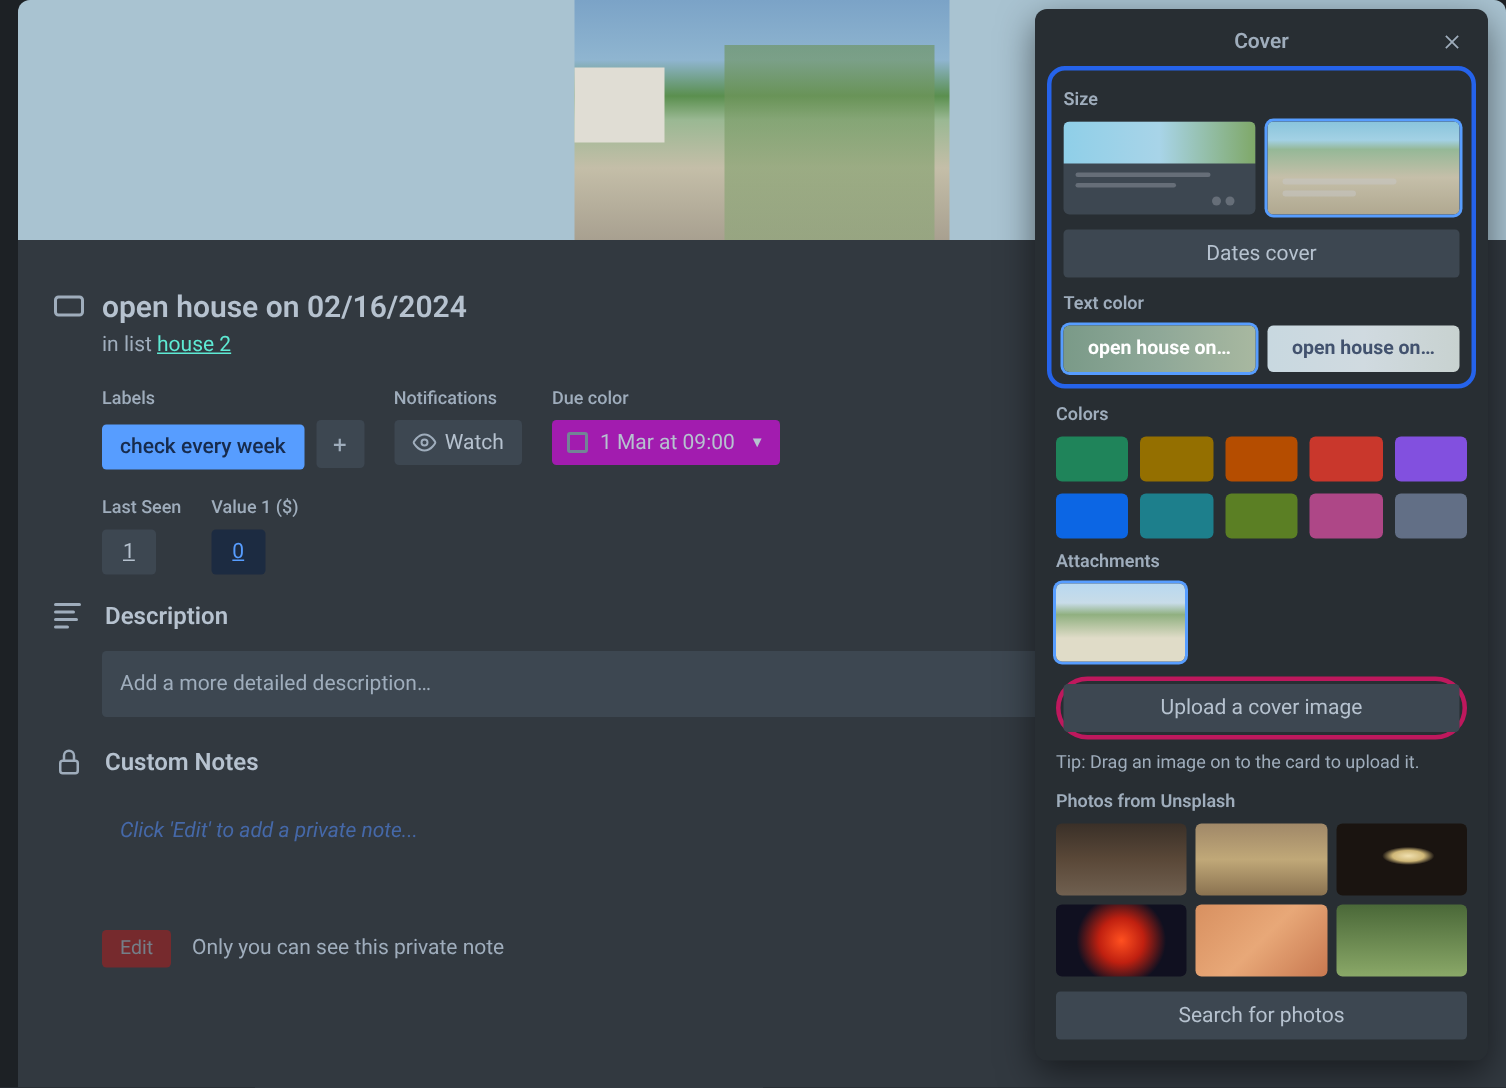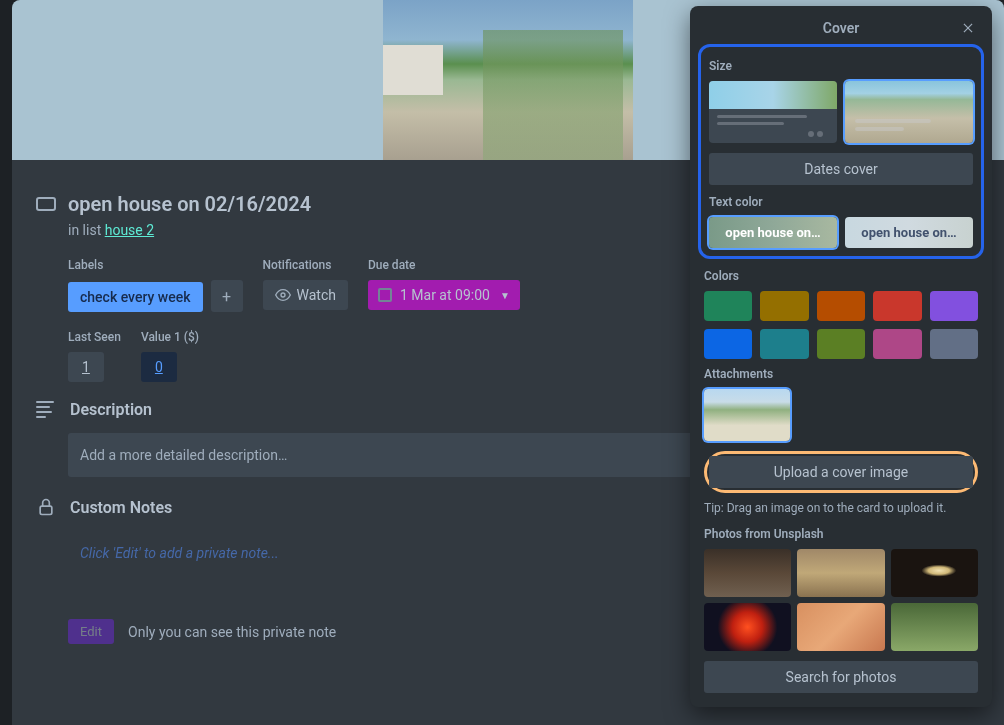--- a/index.html
+++ b/index.html
@@ -38,21 +38,21 @@
 
 .section-head { display: flex; align-items: center; gap: 14px; margin-bottom: 14px; margin-top: 12px;}
 .section-icon { width: 20px; display: flex; flex-direction: column; gap: 3px; }
 .section-icon span { height: 2px; background: #9fadbc; border-radius: 1px; }
 .section-icon span:nth-child(1){width:18px;} .section-icon span:nth-child(2){width:14px;} .section-icon span:nth-child(3){width:16px;} .section-icon span:nth-child(4){width:10px;}
 .section-title { font-size: 16px; font-weight: 600; color: #b6c2cf; }
 
 .desc-box { background: #3d4751; margin-left: 32px; border-radius: 3px; padding: 14px 12px; color: #9fadbc; font-size: 14px; margin-bottom: 20px; cursor: text; }
 .private-box { margin-left: 32px; border-radius: 3px; padding: 14px 12px 50px; color: #4568a8; font-size: 14px; font-style: italic; cursor: text; }
 .private-footer { margin-left: 32px; display:flex; gap:14px; align-items:center; padding-top: 8px;}
-.edit-btn { background: #6d28d9; padding: 5px 12px; font-size: 13px; border-radius: 3px; opacity:0.5;}
+.edit-btn { background: #b91c1c; padding: 5px 12px; font-size: 13px; border-radius: 3px; opacity:0.5;}
 .private-footer-text { font-size: 14px; color: #9fadbc; }
 
 .side-section-label { font-size: 12px; color: #9fadbc; margin-bottom: 8px; font-weight: 500; margin-top: 2px;}
 .side-btn { background: #3d4751; color: #b6c2cf; padding: 8px 12px; border-radius: 3px; font-size: 14px; display: flex; align-items: center; gap: 10px; margin-bottom: 8px; cursor:pointer; }
 .side-btn-icon { width: 16px; height: 16px; flex-shrink: 0; }
 
 
 .cover-popover { position: absolute; right: 12px; top: 6px; width: 302px; background: #282e33; border-radius: 8px; box-shadow: 0 8px 24px rgba(0,0,0,0.5); padding: 0 14px 14px; max-height: 715px; overflow-y:auto; }
 .pop-header { text-align: center; padding: 14px 0 10px; font-size: 14px; font-weight: 600; color: #9fadbc; position: relative; }
 .pop-close { position: absolute; right: 0; top: 12px; width: 20px; height: 20px; color: #9fadbc; cursor: pointer; font-size: 18px; display:flex; align-items:center; justify-content:center;}
@@ -80,21 +80,21 @@
 .textcolor-opt.selected { box-shadow: 0 0 0 2px #579dff; }
 .textcolor-opt.light { background: linear-gradient(to right,#7a9a88,#8fa898,#a8b8a0); color: #fff; }
 .textcolor-opt.dark { background: linear-gradient(to right,#c8d8e0,#d0dae0,#c8d2d0); color: #42526e; }
 .textcolor-opt span{white-space:nowrap;text-overflow:ellipsis;overflow:hidden;padding:0 6px;}
 
 .color-grid { display: grid; grid-template-columns: repeat(5, 1fr); gap: 8px; margin-bottom: 8px; }
 .color-swatch { height: 30px; border-radius: 4px; cursor: pointer; }
 
 .attach-thumb { width: 86px; height: 52px; border-radius: 4px; box-shadow: 0 0 0 2px #579dff; background: linear-gradient(to bottom,#b8d8f0 0%,#c8dce8 25%,#90b080 40%,#e0dcc8 70%); cursor:pointer; margin-bottom:10px;}
 
-.upload-wrap { border: 3px solid #fdba74; border-radius: 22px; padding: 2px; margin-bottom: 8px; }
+.upload-wrap { border: 3px solid #be185d; border-radius: 22px; padding: 2px; margin-bottom: 8px; }
 .upload-btn { width: 100%; background: #3d4751; color: #b6c2cf; padding: 8px; border-radius: 3px; font-size: 14px; text-align: center; cursor: pointer; }
 .tip-text { font-size: 12px; color: #9fadbc; margin-bottom: 12px; }
 
 .unsplash-grid { display: grid; grid-template-columns: repeat(3, 1fr); gap: 6px; margin-bottom: 10px; }
 .unsplash-thumb { height: 48px; border-radius: 4px; cursor: pointer; }
 .u1{background:linear-gradient(#3a3028,#5a4838,#706050);} 
 .u2{background:linear-gradient(#a08868,#c0a878,#8a7250);} 
 .u3{background:radial-gradient(ellipse 40% 25% at 55% 45%,#f0e0b0,#d0b878 30%,#1a1410 50%);} 
 .u4{background:radial-gradient(circle at 50% 50%,#ff5020,#c02010 30%,#101020 60%);} 
 .u5{background:linear-gradient(135deg,#d89060,#e8a878,#c87850);} 
@@ -133,21 +133,21 @@
           <div class="field-label">Notifications</div>
           <span class="watch-btn">
             <svg class="eye-icon" viewBox="0 0 24 24">
                 <path d="M1 12s4-8 11-8 11 8 11 8-4 8-11 8-11-8-11-8z"></path>
                 <circle cx="12" cy="12" r="3"></circle>
               </svg>
             <span>Watch</span>
           </span>
         </div>
         <div class="field-group">
-          <div class="field-label">Due date</div>
+          <div class="field-label">Due color</div>
           <span class="due-btn">
             <span class="checkbox-sq"></span>
             <span>1 Mar at 09:00</span>
             <span class="chevron-down">▼</span>
           </span>
         </div>
       </div>
 
       <div class="field-row">
         <div class="field-group">

